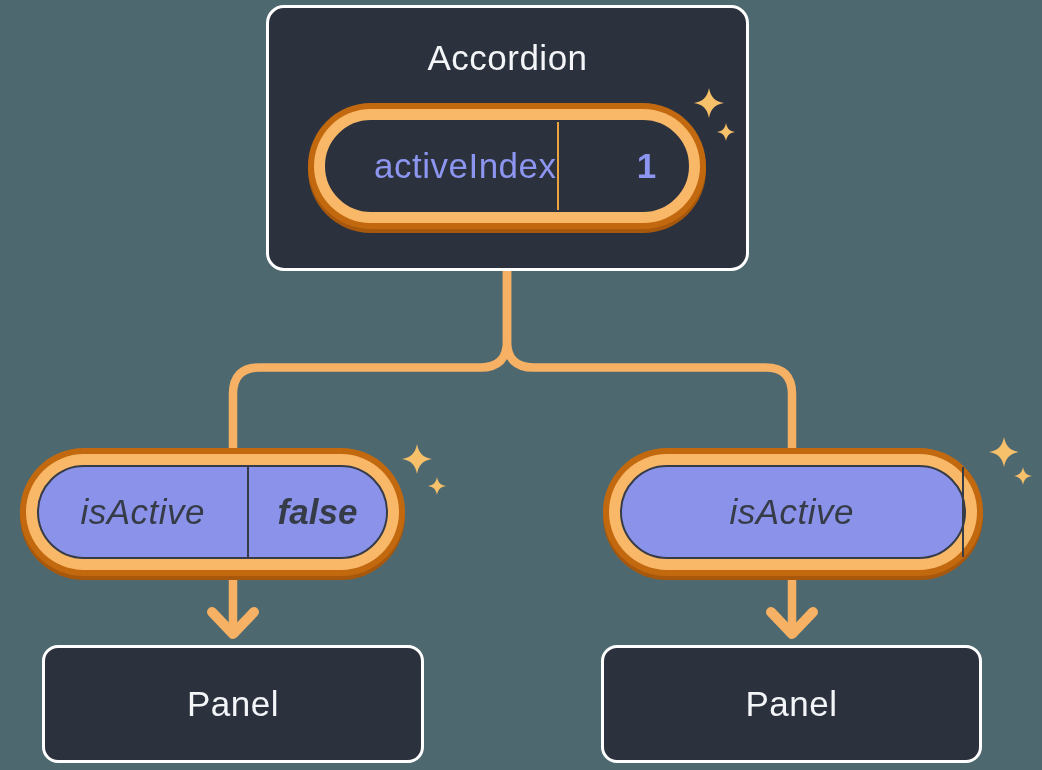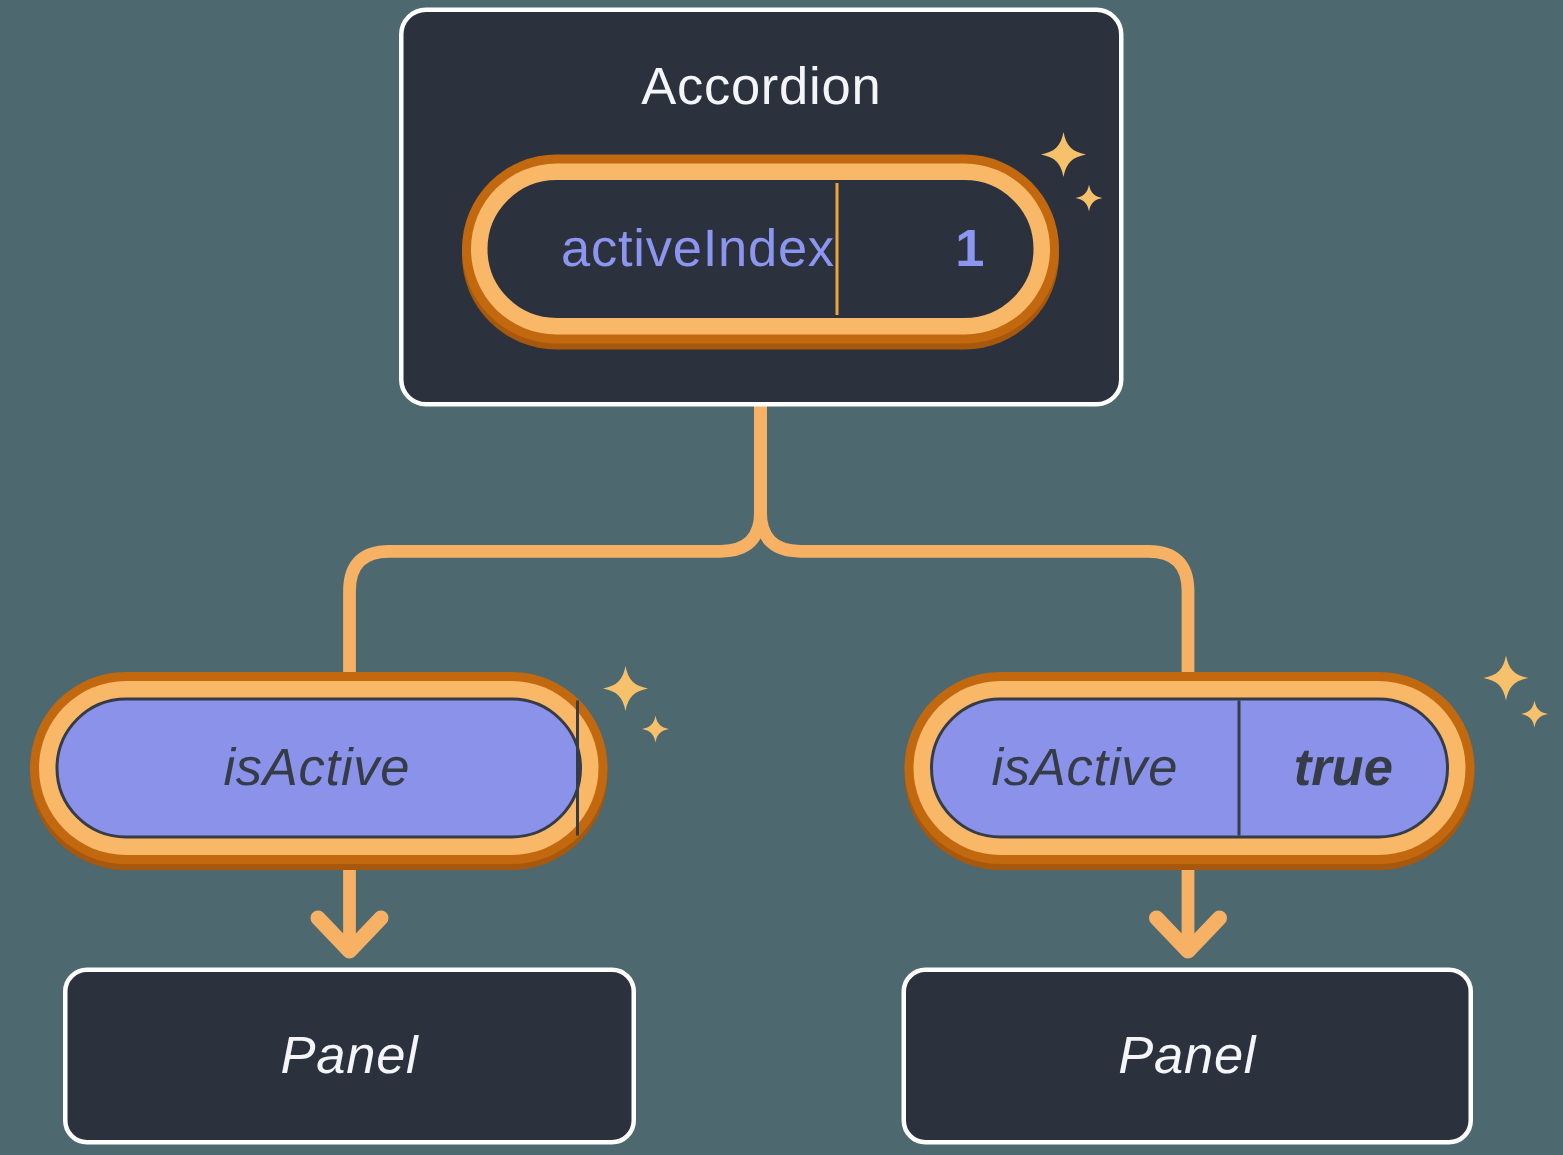--- a/index.html
+++ b/index.html
@@ -38,21 +38,21 @@
   .component-box {
     position: absolute;
     background: #2c323d;
     border: 3px solid #ffffff;
     border-radius: 18px;
     box-sizing: border-box;
     z-index: 2;
   }
   .root-box { left: 266px; top: 5px; width: 483px; height: 266px; }
   .panel-box { top: 645px; height: 118px; border-radius: 16px;
-    display: flex; align-items: center; justify-content: center; font-style: italic; }
+    display: flex; align-items: center; justify-content: center; }
   .panel-left  { left: 42px;  width: 382px; }
   .panel-right { left: 601px; width: 381px; }
 
   .box-title {
     position: absolute;
     left: 0; top: 30px;
     width: 100%;
     text-align: center;
     color: #f3f5f8;
     font-size: 35px;
@@ -154,33 +154,33 @@
   <svg class="sparkle" style="left:694px; top:88px;" width="30" height="30" viewBox="0 0 24 24">
     <path d="M12 0 C13.4 7.4 16.6 10.6 24 12 C16.6 13.4 13.4 16.6 12 24 C10.6 16.6 7.4 13.4 0 12 C7.4 10.6 10.6 7.4 12 0 Z"></path>
   </svg>
   <svg class="sparkle" style="left:717px; top:123px;" width="18" height="18" viewBox="0 0 24 24">
     <path d="M12 0 C13.4 7.4 16.6 10.6 24 12 C16.6 13.4 13.4 16.6 12 24 C10.6 16.6 7.4 13.4 0 12 C7.4 10.6 10.6 7.4 12 0 Z"></path>
   </svg>
 
   <div class="pill prop-pill prop-pill-left">
     <span class="pill-name">isActive</span>
     <span class="pill-divider divider-dark"></span>
+    <span class="pill-value">false</span>
   </div>
 
   <svg class="sparkle" style="left:402px; top:444px;" width="30" height="30" viewBox="0 0 24 24">
     <path d="M12 0 C13.4 7.4 16.6 10.6 24 12 C16.6 13.4 13.4 16.6 12 24 C10.6 16.6 7.4 13.4 0 12 C7.4 10.6 10.6 7.4 12 0 Z"></path>
   </svg>
   <svg class="sparkle" style="left:428px; top:477px;" width="18" height="18" viewBox="0 0 24 24">
     <path d="M12 0 C13.4 7.4 16.6 10.6 24 12 C16.6 13.4 13.4 16.6 12 24 C10.6 16.6 7.4 13.4 0 12 C7.4 10.6 10.6 7.4 12 0 Z"></path>
   </svg>
 
   <div class="pill prop-pill prop-pill-right">
     <span class="pill-name">isActive</span>
     <span class="pill-divider divider-dark"></span>
-    <span class="pill-value">true</span>
   </div>
 
   <svg class="sparkle" style="left:989px; top:437px;" width="30" height="30" viewBox="0 0 24 24">
     <path d="M12 0 C13.4 7.4 16.6 10.6 24 12 C16.6 13.4 13.4 16.6 12 24 C10.6 16.6 7.4 13.4 0 12 C7.4 10.6 10.6 7.4 12 0 Z"></path>
   </svg>
   <svg class="sparkle" style="left:1014px; top:467px;" width="18" height="18" viewBox="0 0 24 24">
     <path d="M12 0 C13.4 7.4 16.6 10.6 24 12 C16.6 13.4 13.4 16.6 12 24 C10.6 16.6 7.4 13.4 0 12 C7.4 10.6 10.6 7.4 12 0 Z"></path>
   </svg>
 
   <div class="component-box panel-box panel-left">

